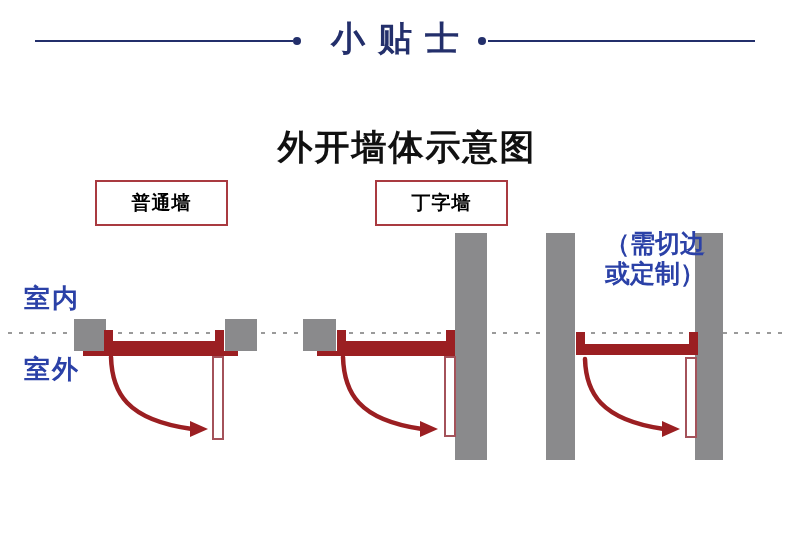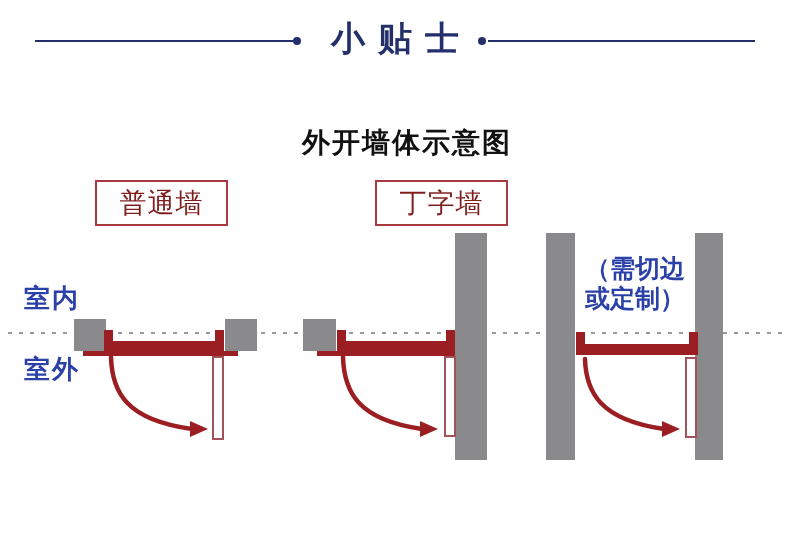--- a/index.html
+++ b/index.html
@@ -13,35 +13,35 @@
   .hline.right { left:488px; width:267px; }
   .hdot { position:absolute; width:8px; height:8px; border-radius:50%; background:#232f6b; top:37px; }
   .hdot.left  { left:293px; }
   .hdot.right { left:478px; }
   .page-title { position:absolute; left:0; right:0; top:16px; text-align:center;
                 color:#232f6b; font-size:34px; font-weight:bold;
                 letter-spacing:13px; padding-left:13px; }
 
   
   .diagram-title { position:absolute; left:0; right:0; top:124px; text-align:center;
-                   color:#111111; font-size:28px; font-weight:600; letter-spacing:2px;padding-left:24px; }
+                   color:#111111; font-size:35px; font-weight:600; letter-spacing:2px;padding-left:24px; }
 
   
   .side-label { position:absolute; left:24px; color:#2b41a7; font-size:26px; font-weight:bold; letter-spacing:2px; }
   .side-label.indoor  { top:281px; }
   .side-label.outdoor { top:352px; }
 
   
   .divider { position:absolute; left:8px; top:332px; width:774px; height:2px; z-index:1;
              background:repeating-linear-gradient(90deg,#9a9a9a 0 4px,transparent 4px 11px); }
 
   
   .label-box { position:absolute; top:180px; height:46px; z-index:5; background:#ffffff;
                border:2.5px solid #a93a40; display:flex; align-items:center; justify-content:center;
-               color:#7f1d1d; font-size:27px; font-weight:normal; letter-spacing:1px; }
+               color:#000000; font-size:19px; font-weight:bold; letter-spacing:1px; }
   .note { position:absolute; z-index:5; text-align:center; color:#2b41a7;
           font-size:25px; font-weight:600; line-height:30px; white-space:pre-line; }
   .wall { position:absolute; background:#8a8a8c; z-index:2; }
   .red  { position:absolute; background:#9b1f22; z-index:3; }
   .door { position:absolute; width:12px; background:#ffffff; border:2px solid #a4525a; z-index:3; }
   .arrow-svg { position:absolute; z-index:4; }
 
   
   .box-1   { left:95px; width:133px; }
   .sq-1a   { left:74px;  top:319px; width:32px; height:32px; }
@@ -60,21 +60,21 @@
   .wall-2  { left:455px; top:233px; width:32px; height:238px; }
   .tab-2l  { left:337px; top:330px; width:9px; height:12px; }
   .tab-2r  { left:446px; top:330px; width:9px; height:24px; }
   .bar-2   { left:337px; top:341px; width:118px; height:10px; }
   .sill-2  { left:317px; top:351px; width:138px; height:5px; }
   .door-2  { left:444px; top:356px; height:81px; }
   .arrow-2 { left:336px; top:354px; }
 
   
   .box-3   { left:568px; top:181px; width:132px; height:47px; }
-  .note-3  { left:565px; top:253px; width:140px; }
+  .note-3  { left:565px; top:228px; width:140px;text-align:right; }
   .wall-3l { left:546px; top:233px; width:29px; height:238px; }
   .wall-3r { left:695px; top:233px; width:28px; height:238px; }
   .tab-3l  { left:576px; top:332px; width:9px; height:13px; }
   .tab-3r  { left:689px; top:332px; width:9px; height:13px; }
   .bar-3   { left:576px; top:344px; width:122px; height:11px; }
   .door-3  { left:685px; top:357px; height:81px; }
   .arrow-3 { left:578px; top:356px; }
 </style>
 </head>
 <body>

